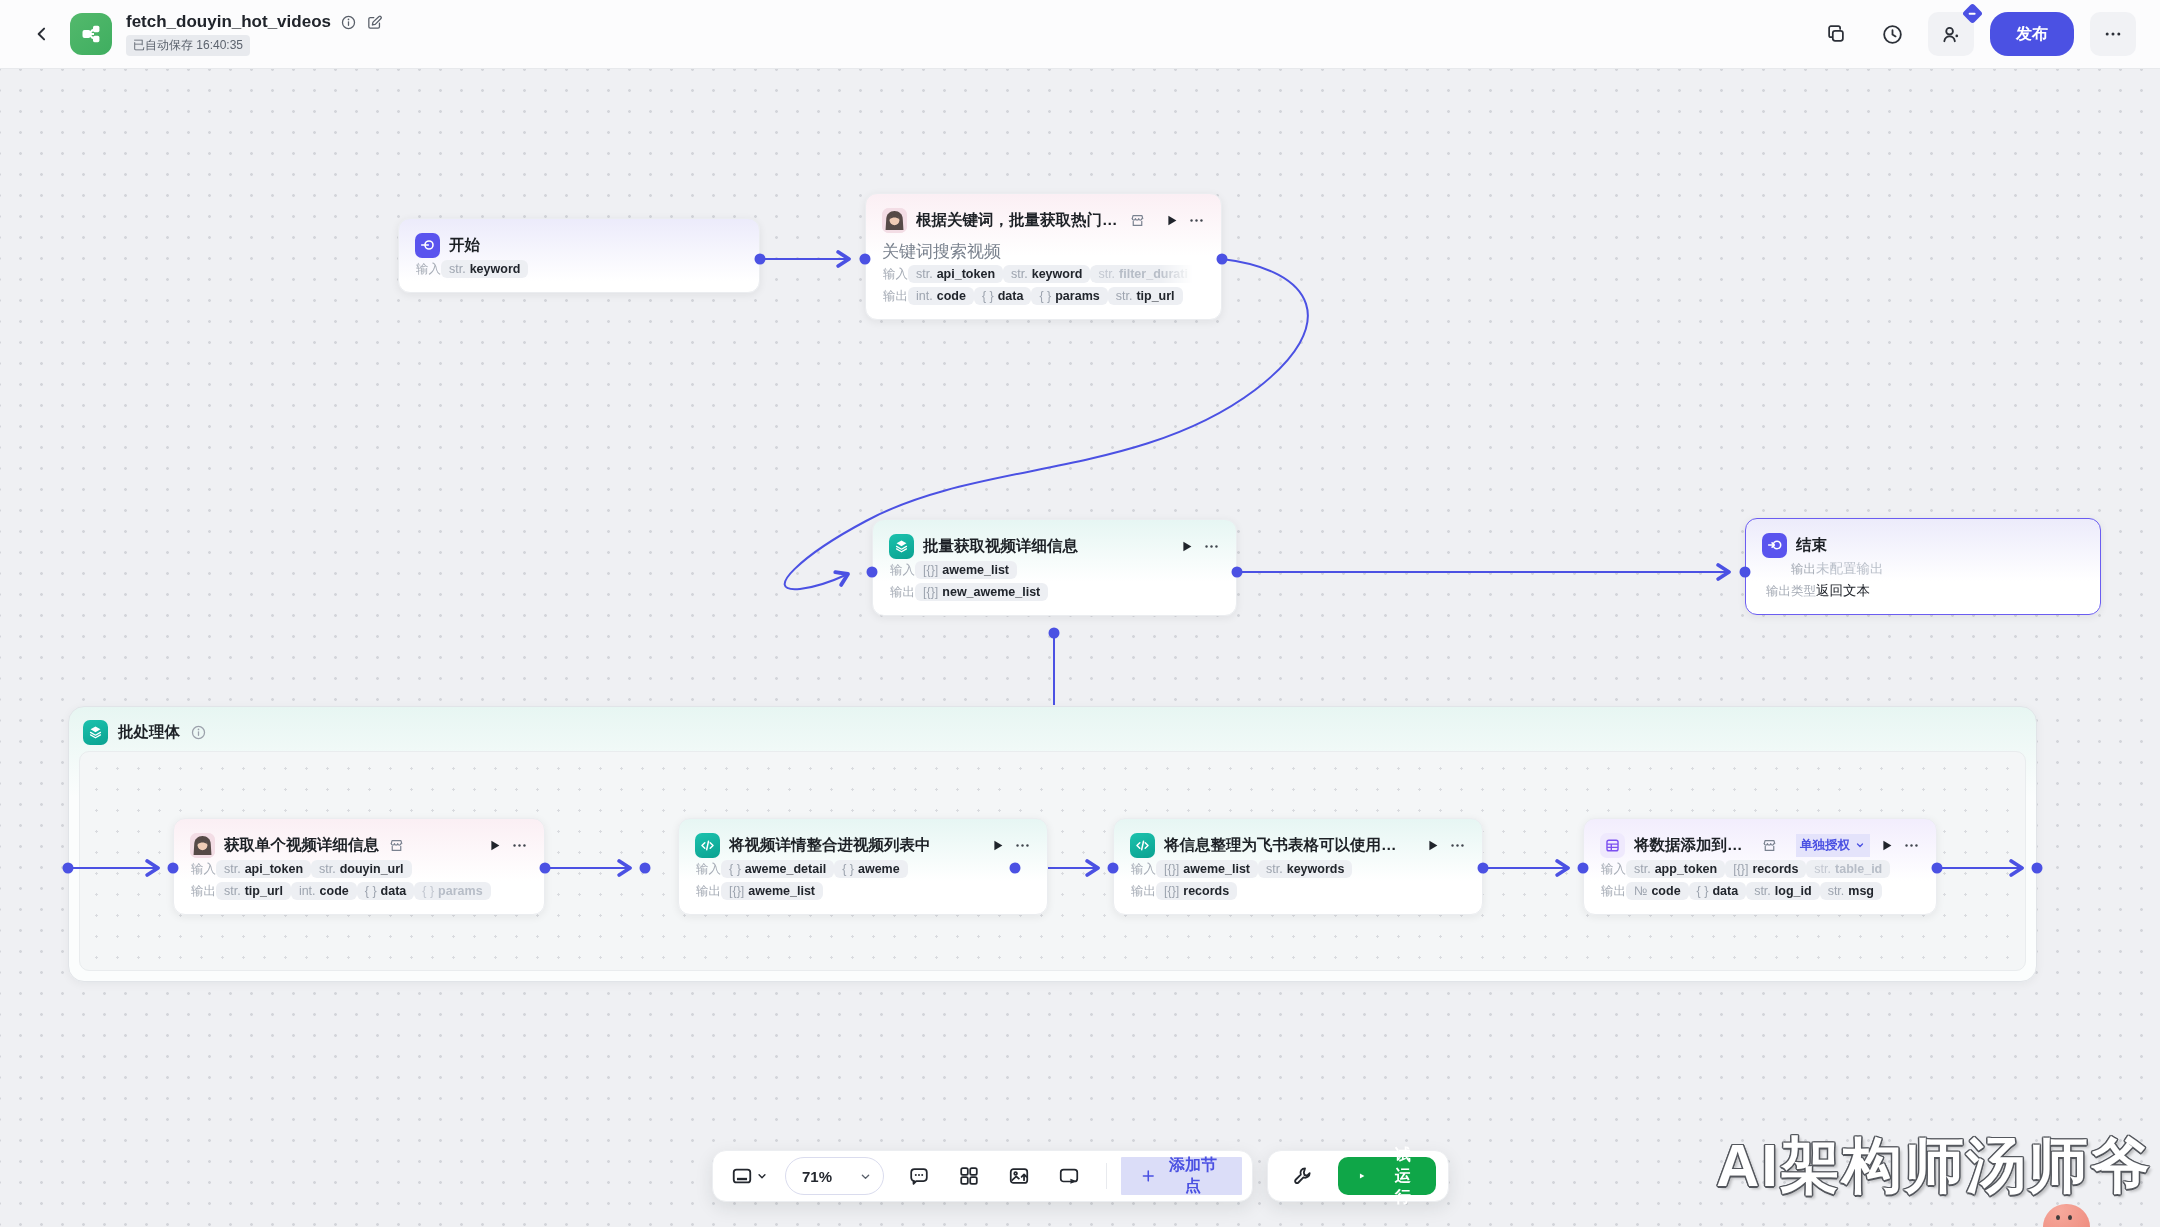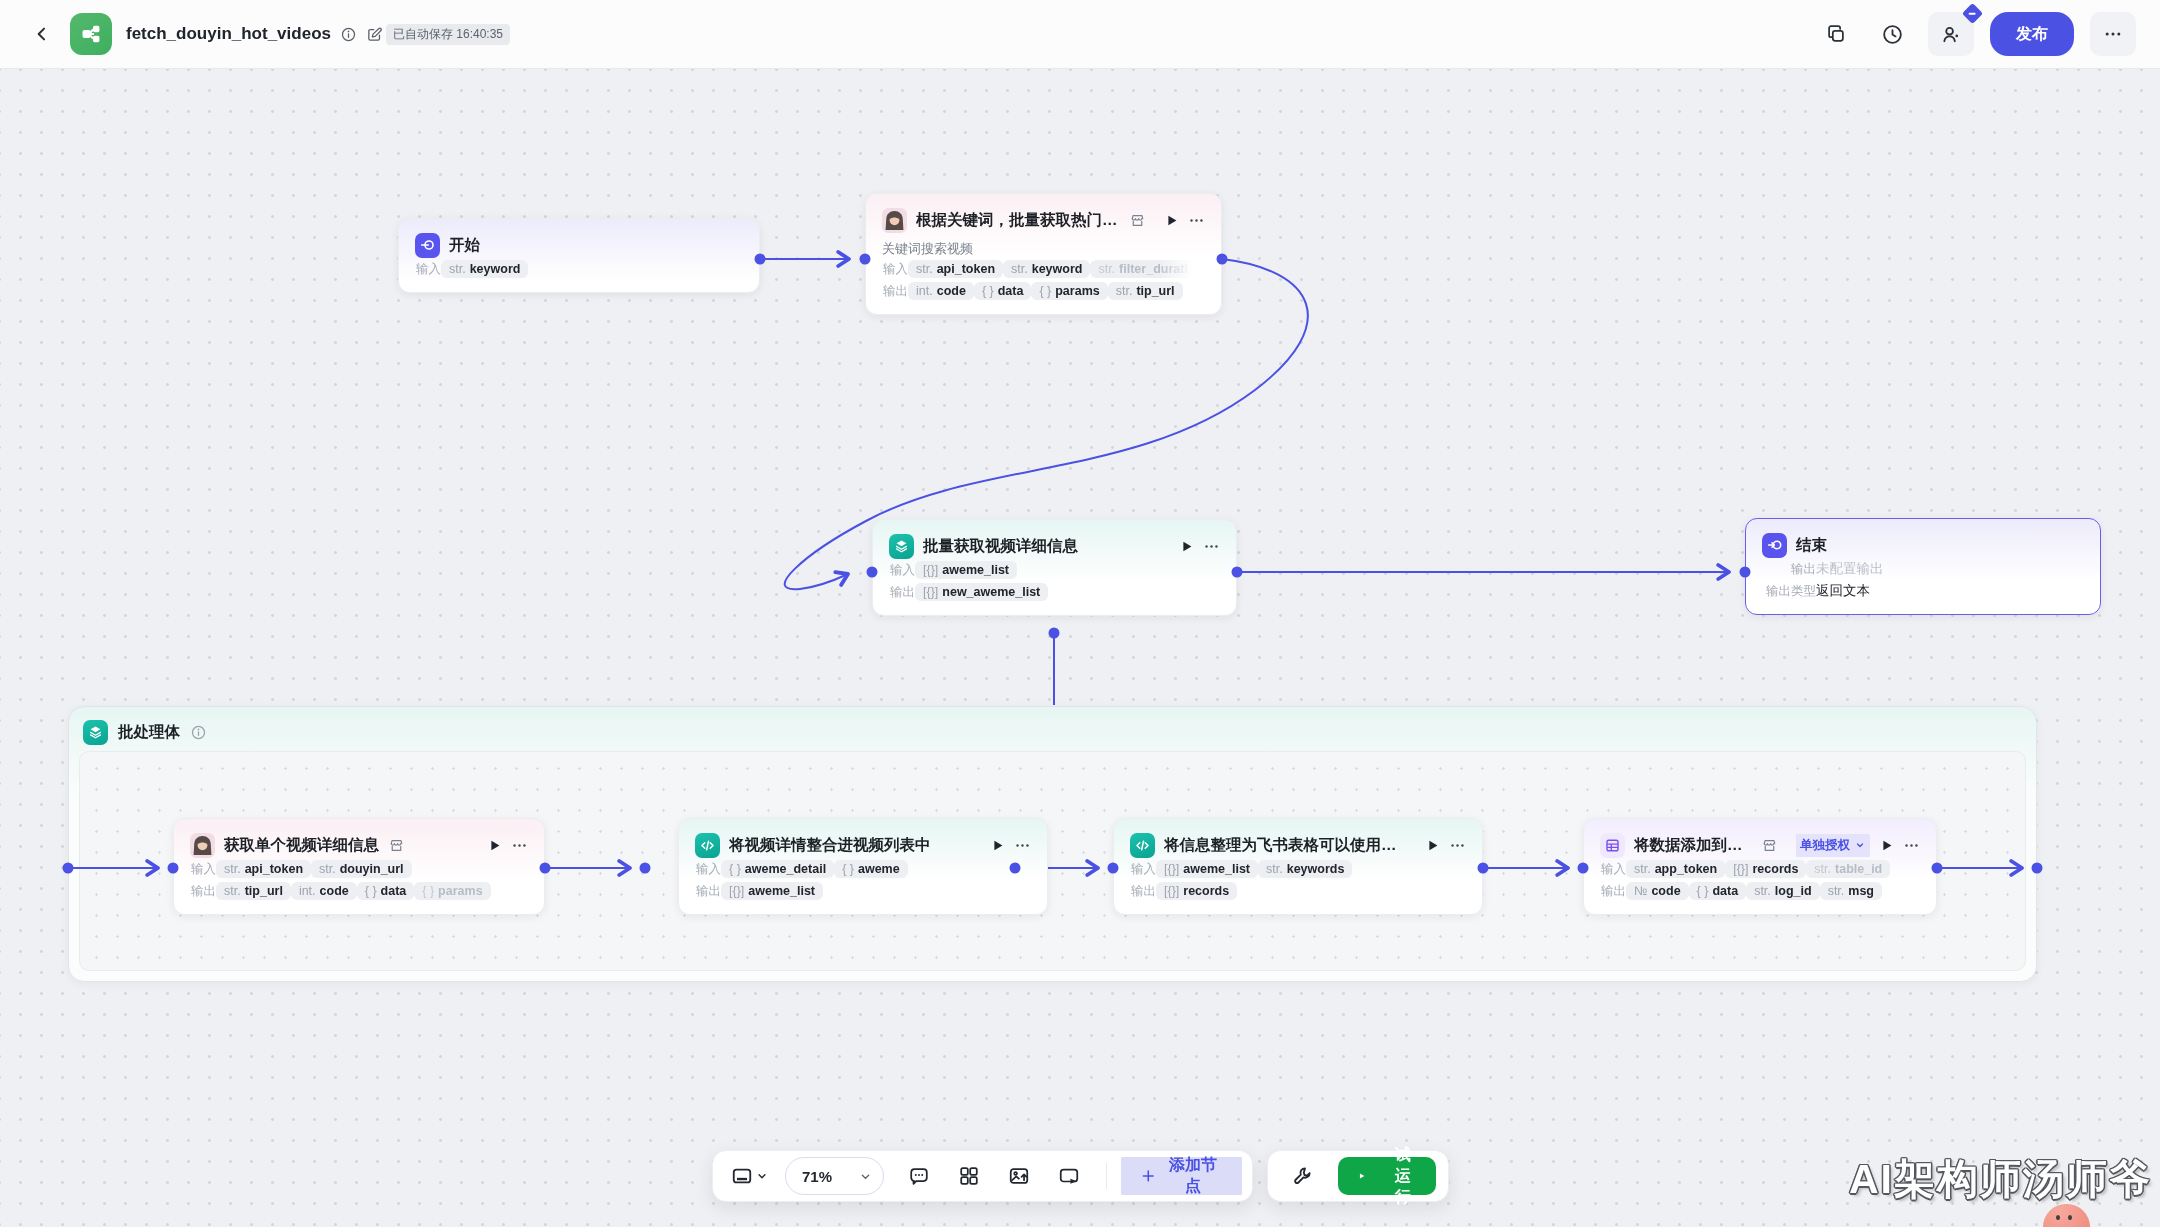--- a/index.html
+++ b/index.html
@@ -7,21 +7,21 @@
     font-family:"Liberation Sans","DejaVu Sans",sans-serif;color:#1d2126;
     background-color:#eff0f3;
     background-image:radial-gradient(circle,#d3d5da 1.3px,transparent 1.5px);
     background-size:21px 21px;background-position:10px 80px;}
   
   .topbar{position:absolute;left:0;top:0;width:2160px;height:69px;background:#fcfcfd;
     border-bottom:1px solid #e7e9ec;display:flex;align-items:center;padding:0 24px;box-sizing:border-box;z-index:20;}
   .back{width:36px;height:36px;display:flex;align-items:center;justify-content:center;border-radius:8px;cursor:pointer;}
   .appicon{width:42px;height:42px;border-radius:12px;background:linear-gradient(140deg,#53b96c,#3fae60);
     display:flex;align-items:center;justify-content:center;margin:0 14px 0 10px;flex:none;}
-  .titleblock{display:flex;flex-direction:row;justify-content:center;gap:3px;}
+  .titleblock{display:flex;flex-direction:column;justify-content:center;gap:3px;}
   .titlerow{display:flex;align-items:center;gap:9px;}
   .wf-title{font-size:17px;font-weight:700;color:#20242b;}
   .autosave{align-self:flex-start;background:#e8eaee;color:#5c636e;font-size:12px;border-radius:4px;padding:2px 7px;}
   .top-right{margin-left:auto;display:flex;align-items:center;gap:16px;}
   .ghostbtn{width:40px;height:40px;display:flex;align-items:center;justify-content:center;border-radius:9px;cursor:pointer;}
   .graybtn{width:46px;height:44px;background:#f1f2f5;border-radius:10px;display:flex;align-items:center;justify-content:center;position:relative;cursor:pointer;}
   .collab-badge{position:absolute;top:-6px;right:-6px;width:15px;height:15px;background:#4b51e3;border-radius:3px;transform:rotate(45deg);display:flex;align-items:center;justify-content:center;}
   .collab-badge::after{content:"";width:7px;height:2px;background:#fff;border-radius:1px;transform:rotate(-45deg);}
   .publish{height:44px;padding:12px 26px;background:#4b51e3;color:#fff;font-size:16px;font-weight:600;
     border:none;border-radius:18px;display:flex;align-items:center;cursor:pointer;}
@@ -37,21 +37,21 @@
   .n-icon{width:25px;height:25px;border-radius:7px;display:flex;align-items:center;justify-content:center;flex:none;overflow:hidden;}
   .bg-indigo{background:#5a54ee;}
   .bg-teal{background:linear-gradient(160deg,#1cc2ad,#0aa291);}
   .bg-lav{background:#efe9fd;}
   .bg-ava{background:#f3dfe6;}
   .n-title{font-size:15.5px;font-weight:700;color:#1d2126;white-space:nowrap;overflow:hidden;text-overflow:ellipsis;}
   .spacer{flex:1;}
   .hicon{display:flex;align-items:center;justify-content:center;flex:none;cursor:pointer;}
   .auth{display:inline-flex;align-items:center;gap:4px;background:#e4e3fb;color:#4a50e2;font-size:12.5px;
     font-weight:600;border-radius:0;padding:3px 4px;flex:none;cursor:pointer;}
-  .sub{margin-top:7px;font-size:13px;color:#79818d;}
+  .sub{margin-top:7px;font-size:17px;color:#79818d;}
   .row{display:flex;align-items:center;margin-top:0;height:22px;overflow:hidden;}
   .row-label{font-size:12.5px;color:#a6acb6;flex:none;min-width:26px;text-align:right;}
   .wide .row-label{min-width:54px;}
   .pill{display:inline-flex;align-items:center;gap:4px;background:#edeff3;border-radius:6px;
     padding:2px 8px;font-size:12.5px;white-space:nowrap;flex:none;}
   .pill .t{color:#9da4af;}
   .pill .v{color:#21252c;font-weight:700;}
   .pill.faded .t{color:#c3c8d1;}
   .pill.faded .v{color:#b7bdc7;}
   .pill.cut{max-width:118px;overflow:hidden;-webkit-mask-image:linear-gradient(90deg,#000 65%,transparent 97%);
@@ -80,21 +80,21 @@
   .tbtn{height:38px;min-width:38px;display:flex;align-items:center;justify-content:center;border-radius:9px;cursor:pointer;gap:2px;padding:0 4px;}
   .zoompill{height:38px;width:106px;border:1.5px solid #dadcee;border-radius:19px;display:flex;
     align-items:center;padding:0 10px 0 16px;gap:6px;margin:0 8px;cursor:pointer;box-sizing:border-box;}
   .zoomval{font-size:15px;font-weight:600;color:#23272e;flex:1;}
   .tb-divider{width:1px;height:26px;background:#e8eaee;margin:0 10px;}
   .addnode{height:38px;padding:0 20px;background:#dbddf8;color:#4a50e2;font-size:16px;font-weight:600;
     border:none;border-radius:1px;display:flex;align-items:center;gap:8px;cursor:pointer;}
   .runbtn{height:38px;padding:0 20px;background:#0fa648;color:#fff;font-size:16px;font-weight:700;
     border:none;border-radius:10px;display:flex;align-items:center;gap:24px;cursor:pointer;}
   
-  .watermark{position:absolute;right:8px;bottom:20px;font-size:41px;font-weight:600;letter-spacing:2px;
+  .watermark{position:absolute;right:8px;bottom:20px;font-size:60px;font-weight:600;letter-spacing:2px;
     color:#fff;z-index:12;
     text-shadow:-1.5px 0 #54575d,1.5px 0 #54575d,0 -1.5px #54575d,0 1.5px #54575d,
     -1px -1px #54575d,1px 1px #54575d,-1px 1px #54575d,1px -1px #54575d,3px 3px 3px rgba(0,0,0,.22);}
   .blob{position:absolute;left:2043px;top:1204px;width:47px;height:23px;border-radius:24px 24px 0 0;
     background:radial-gradient(circle at 35% 30%,#f6a99c,#ef8e81);z-index:12;}
   .blob i{position:absolute;width:4px;height:5px;border-radius:50%;background:#413c3c;top:11px;}
   .blob i.e1{left:13px;} .blob i.e2{left:25px;}
 </style>
 </head>
 <body>

